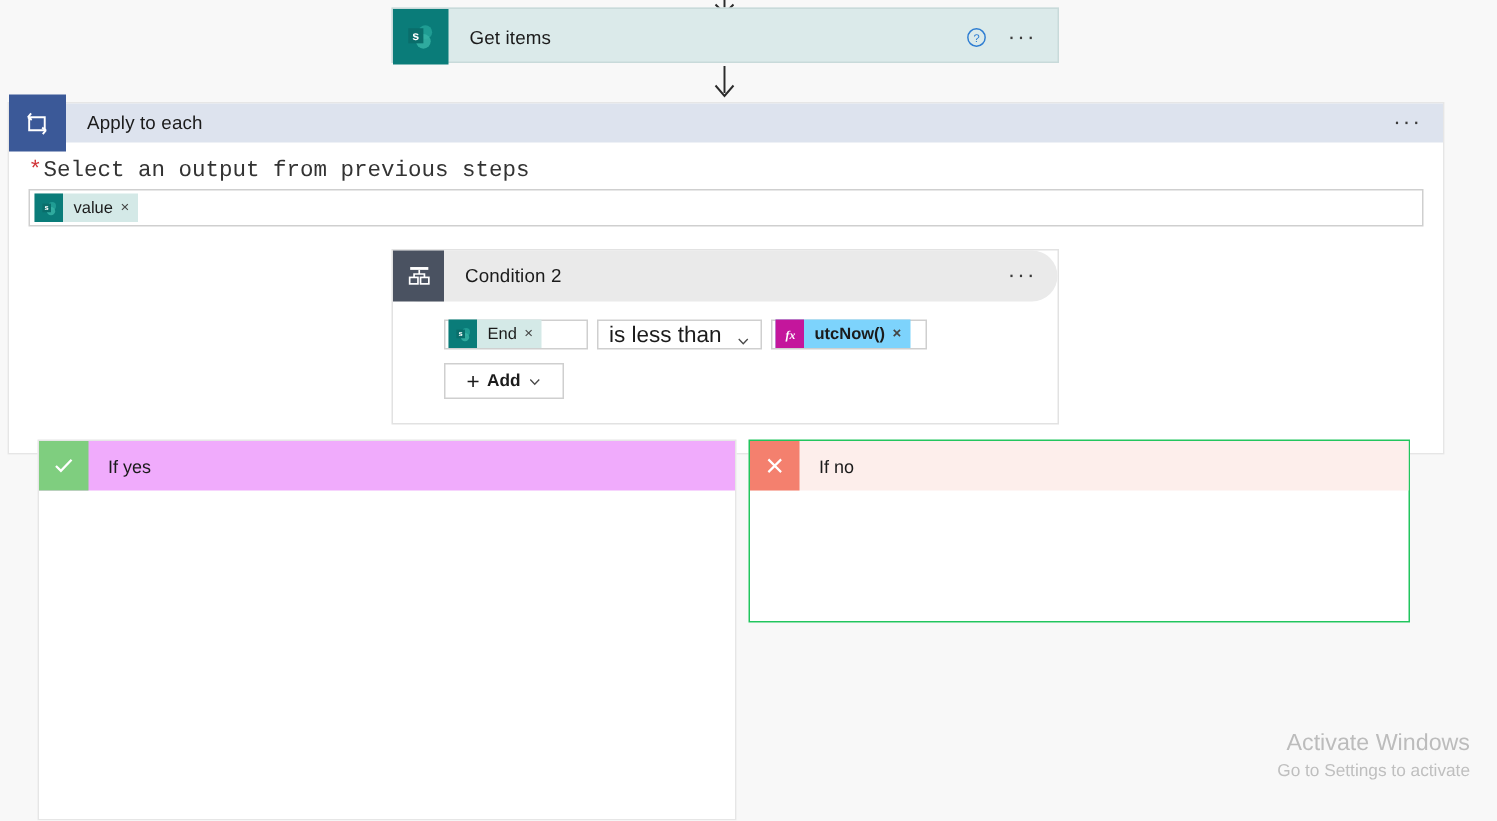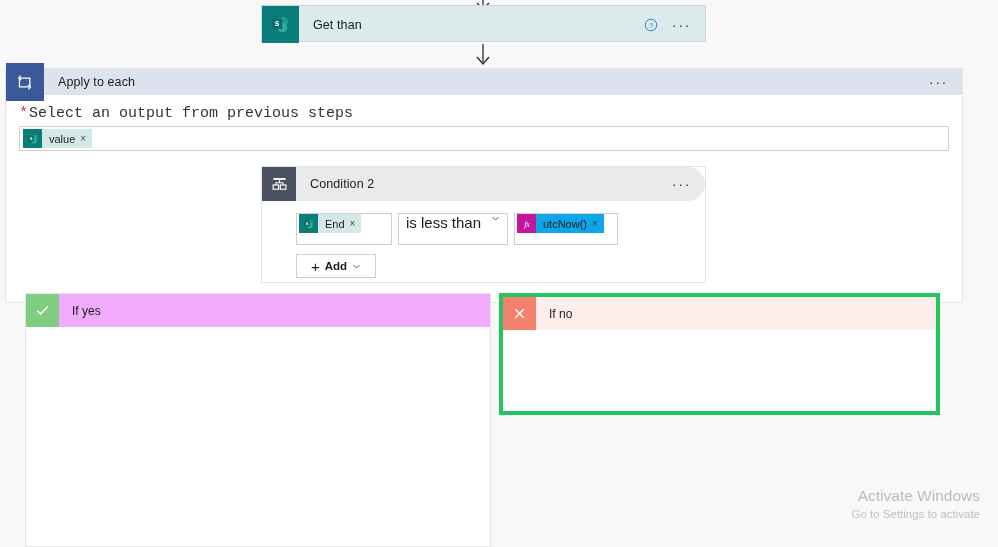--- a/index.html
+++ b/index.html
@@ -89,37 +89,37 @@
   .token .tok-icon {
     width: 19px; height: 19px; flex: 0 0 19px;
     display: flex; align-items: center; justify-content: center;
     background: #0a7c79;
   }
   .token .tok-label { padding: 0 5px 0 7px; white-space: nowrap; }
   .token .tok-x {
     font-size: 10px; color: #444; padding-right: 6px;
     cursor: pointer; line-height: 1;
   }
-  .token.expr { background: #0ea5e9; }
+  .token.expr { background: #7dd3fc; font-weight: bold; }
   .token.expr .tok-icon { background: #c4169c; }
 
   
   #condition2 {
     position: absolute; left: 261px; top: 166px;
     width: 445px; height: 117px;
     background: #ffffff;
     border: 1px solid #e2e2e2;
   }
   #condition2 > .card-header { background: #eaeaea; height: 34px; border-radius: 17px; }
   #condition2 .card-icon { background: #4a5261; width: 34px; height: 34px; flex-basis: 34px; }
   .cond-body { padding: 12px 0 0 34px; }
   .cond-row { display: flex; align-items: center; gap: 6px; }
   .cond-box {
     background: #fff; border: 1px solid #cfcfcf;
-    height: 32px; display: flex; align-items: flex-start;
+    height: 20px; display: flex; align-items: flex-end;
     padding: 0 2px;
   }
   #cond-operand { width: 96px; }
   #cond-operator {
     width: 110px; justify-content: space-between;
     padding: 0 7px; font-size: 15px; color: #1b1b1b;
   }
   #cond-value { width: 104px; }
   .chev { width: 9px; height: 9px; display: block; }
   .add-btn {
@@ -135,21 +135,21 @@
   #if-yes {
     position: absolute; left: 25px; top: 293px;
     width: 466px; height: 254px;
     background: #ffffff;
     border: 1px solid #e6e6e6;
   }
   #if-no {
     position: absolute; left: 499px; top: 293px;
     width: 441px; height: 122px;
     background: #ffffff;
-    border: 4px solid #22c55e;
+    border: 1px solid #22c55e;
   }
   .branch-header { display: flex; align-items: center; height: 33px; }
   .branch-badge {
     width: 33px; height: 33px; flex: 0 0 33px;
     display: flex; align-items: center; justify-content: center;
   }
   #if-yes .branch-header { background: #f0abfc; }
   #if-yes .branch-badge { background: #7fce7f; }
   #if-no .branch-header { background: #fdeeeb; }
   #if-no .branch-badge { background: #f4806e; }
@@ -185,21 +185,21 @@
   <div id="get-items">
     <div class="card-header">
       <span class="card-icon">
         <svg width="21" height="21" viewBox="0 0 24 24">
           <circle cx="15.5" cy="8.5" r="5.2" fill="#1f9c93"></circle>
           <circle cx="14" cy="15.5" r="5.6" fill="#36b3a4" opacity="0.85"></circle>
           <rect x="2.5" y="5.5" width="11.5" height="11.5" fill="#0a6e6b"></rect>
           <text x="8.2" y="14.2" font-size="9.5" fill="#ffffff" font-family="Liberation Sans, sans-serif" font-weight="bold" text-anchor="middle">s</text>
         </svg>
       </span>
-      <span class="card-title">Get than</span>
+      <span class="card-title">Get items</span>
       <span class="hdr-actions">
         <span>
           <svg class="help-icon" viewBox="0 0 16 16">
             <circle cx="8" cy="8" r="6.6" fill="none" stroke="#2d7dd2" stroke-width="1.1"></circle>
             <text x="8" y="11.4" font-size="8.5" fill="#2d7dd2" font-family="Liberation Sans, sans-serif" text-anchor="middle">?</text>
           </svg>
         </span>
         <span class="ellipsis">···</span>
       </span>
     </div>

